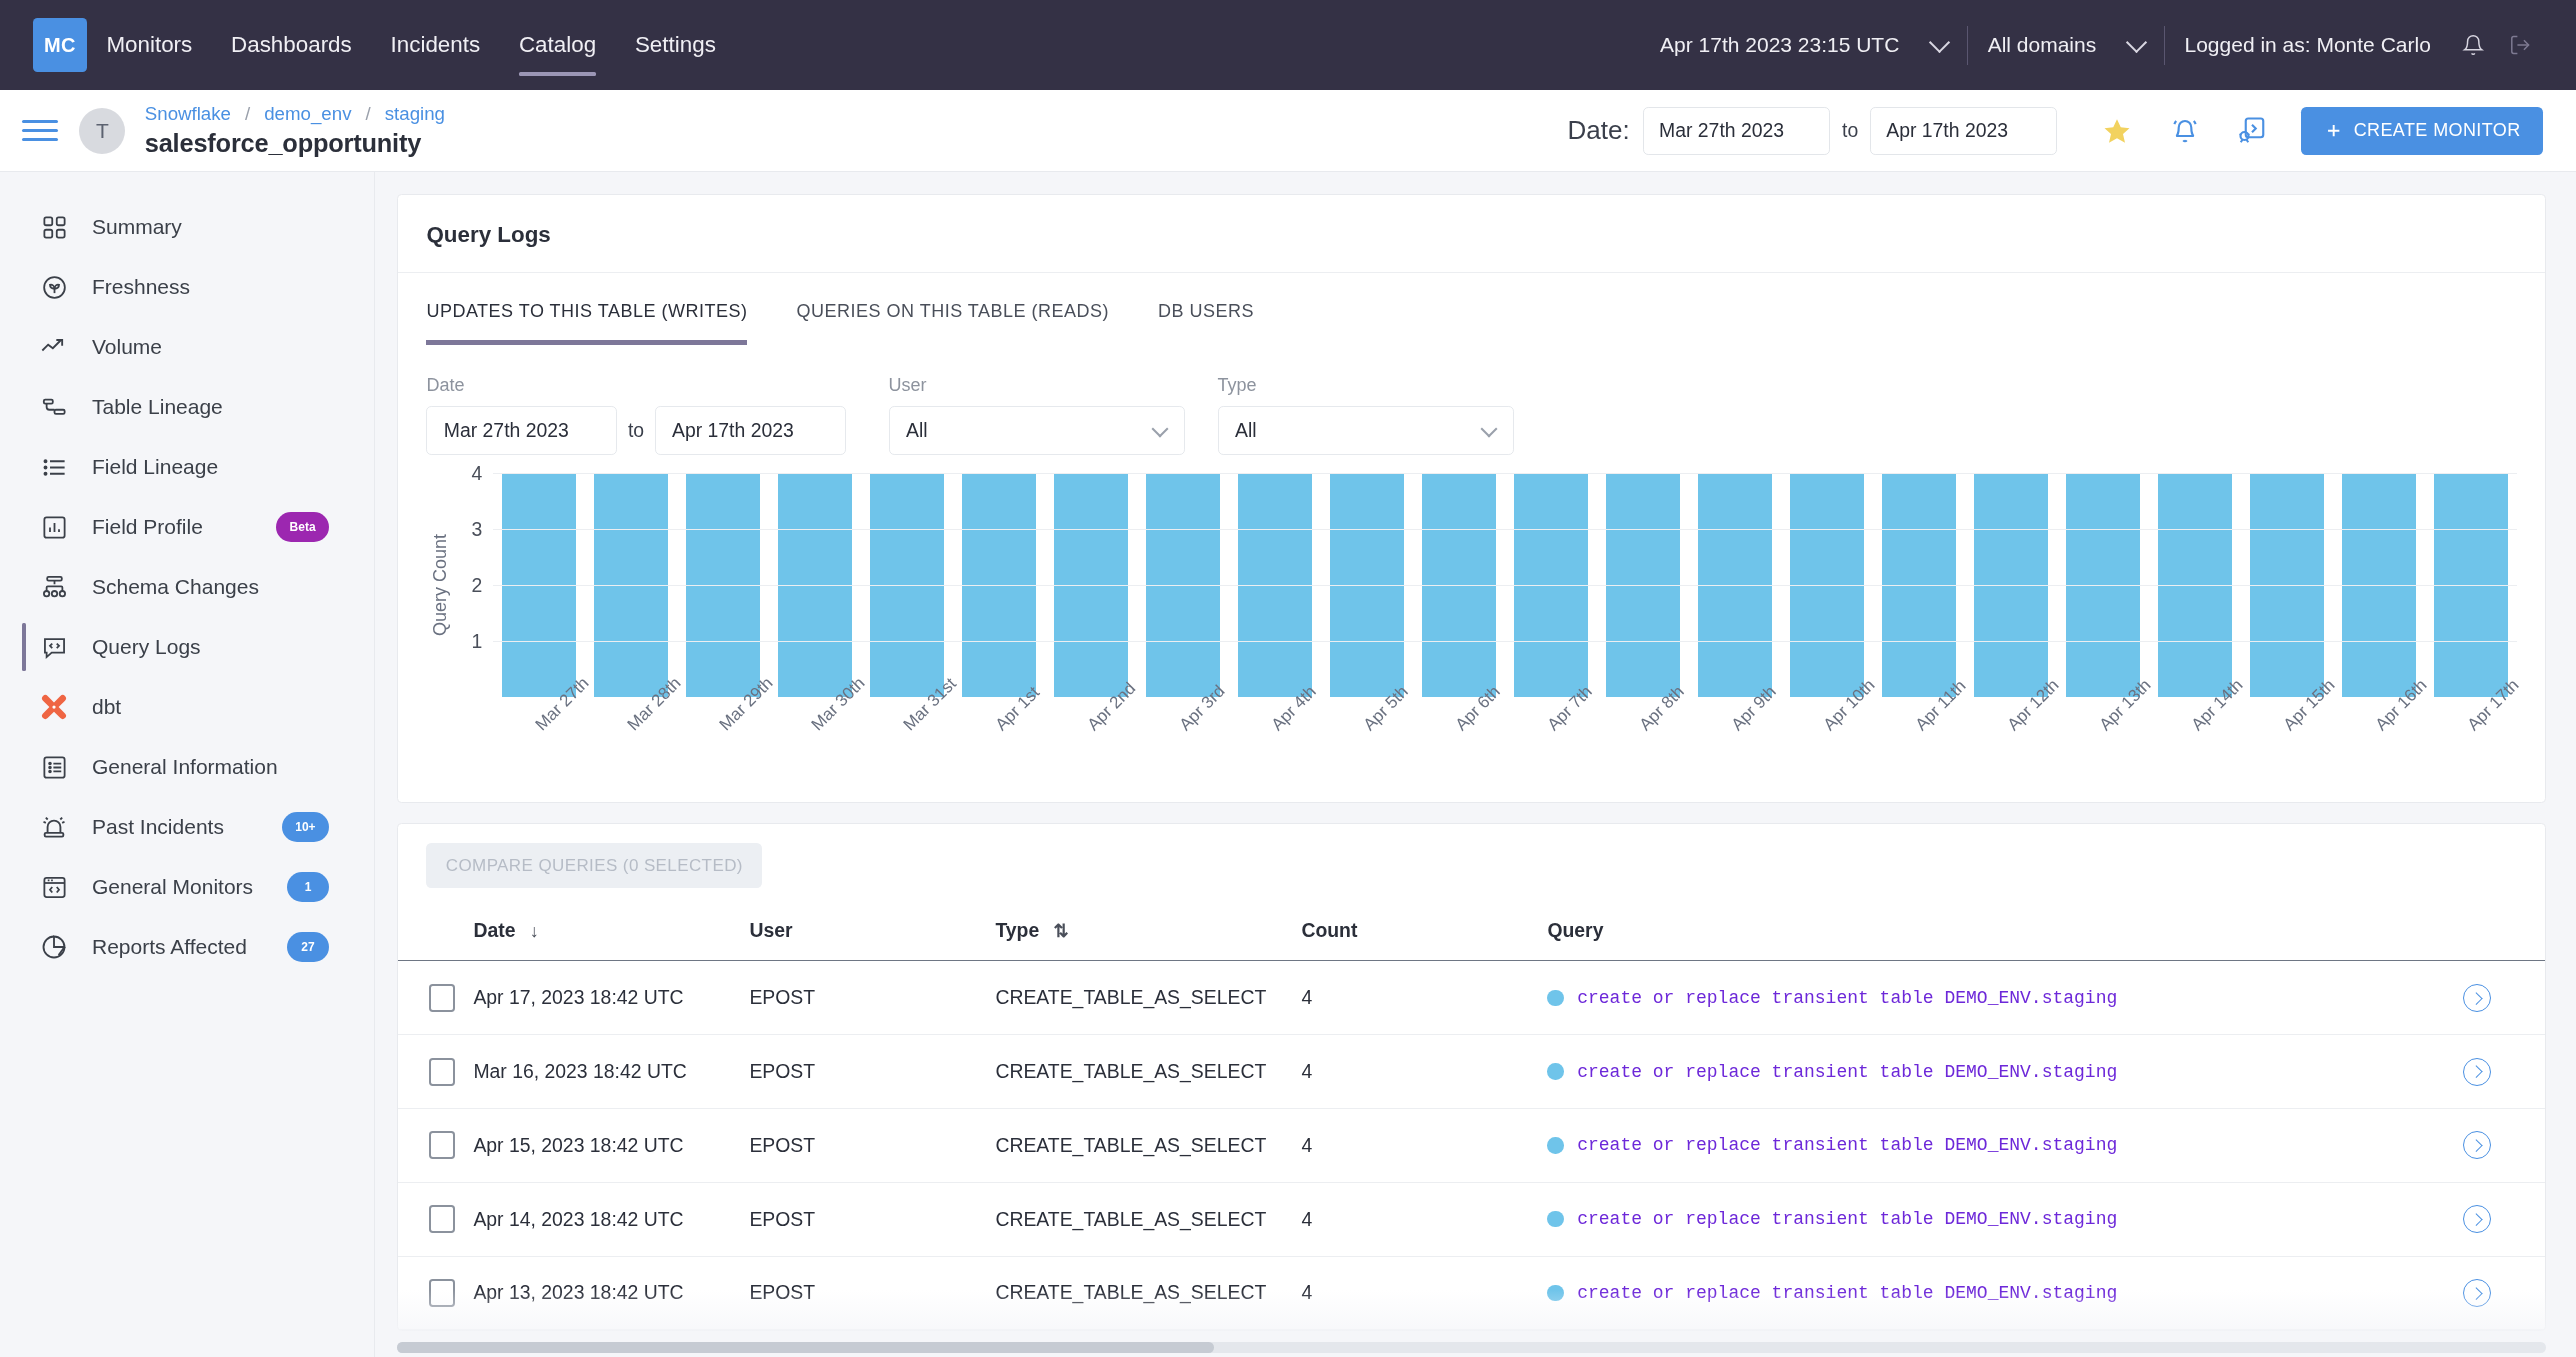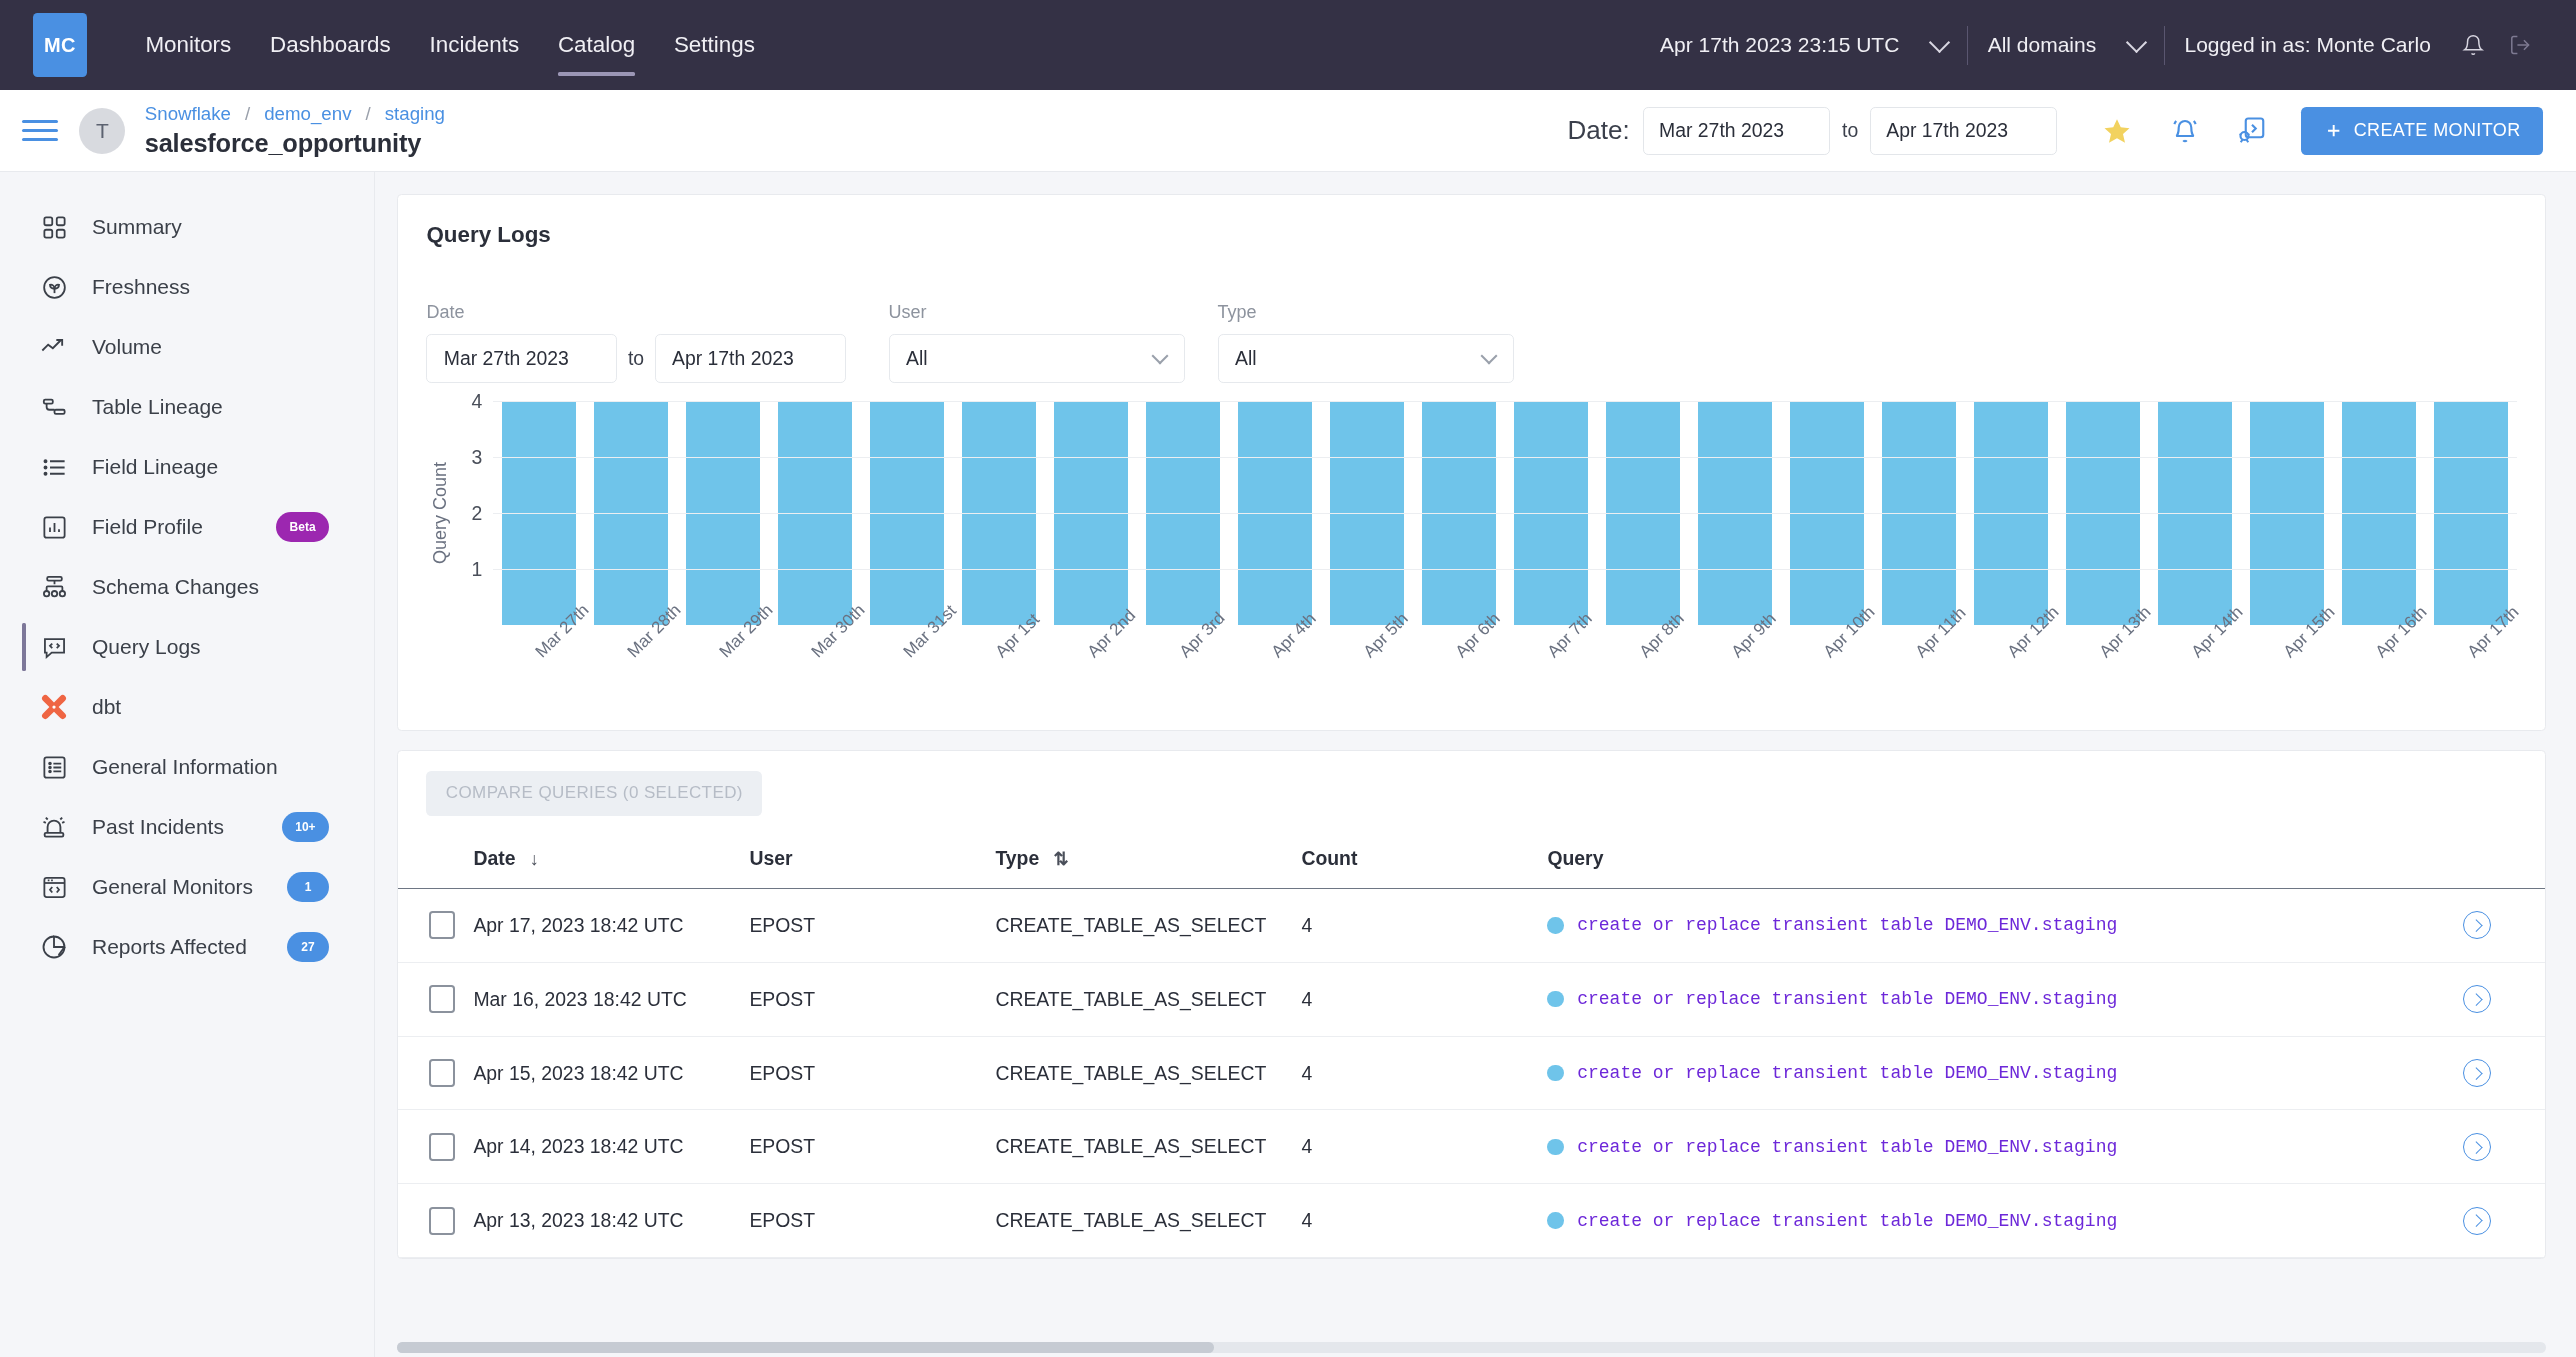--- a/index.html
+++ b/index.html
@@ -11,24 +11,23 @@
     -webkit-font-smoothing: antialiased;
   }
 
   
   .topnav {
     height: 90px; background: #343145;
     display: flex; align-items: center; padding: 0 33px;
     position: relative; z-index: 30;
   }
   .logo {
-    width: 54px; height: 64px; background: #4a90e2; border-radius: 4.5px;
+    width: 54px; height: 54px; background: #4a90e2; border-radius: 4.5px;
     display: flex; align-items: center; justify-content: center;
     color: #fff; font-size: 20px; font-weight: 700; letter-spacing: 0.4px;
-    margin-right: 39px;
   }
   .navlinks { display: flex; align-items: center; gap: 0; height: 90px; }
   .navlink {
     color: #f0eff4; font-size: 22.4px; padding: 0 19.4px;
     height: 106px; display: flex; align-items: center; position: relative;
     cursor: pointer; white-space: nowrap;
   }
   .navlink.active::after {
     content: ""; position: absolute; left: 19.4px; right: 19.4px; bottom: 22.4px;
     height: 3.7px; background: #9b96b5; border-radius: 1.5px;
@@ -477,20 +476,25 @@
       <span class="sblabel">Reports Affected</span>
       <span class="badge blue">27</span>
     </div>
   </div>
 
   <div class="main">
 
     <div class="card">
       <div class="card-title">Query Logs</div>
 
+      <div class="tabs">
+        <div class="tab active">UPDATES TO THIS TABLE (WRITES)</div>
+        <div class="tab">QUERIES ON THIS TABLE (READS)</div>
+        <div class="tab">DB USERS</div>
+      </div>
 
       <div class="filters">
         <div class="fgroup">
           <span class="flabel">Date</span>
           <input class="finput fdate" value="Mar 27th 2023" style="">
         </div>
         <span class="fto">to</span>
         <div class="fgroup">
           <input class="finput fdate" value="Apr 17th 2023" style="">
         </div>

